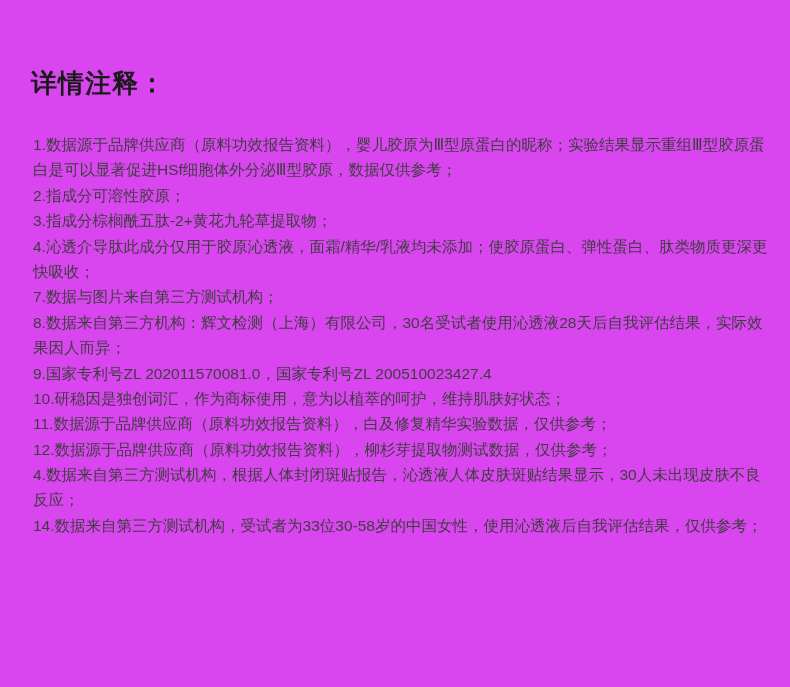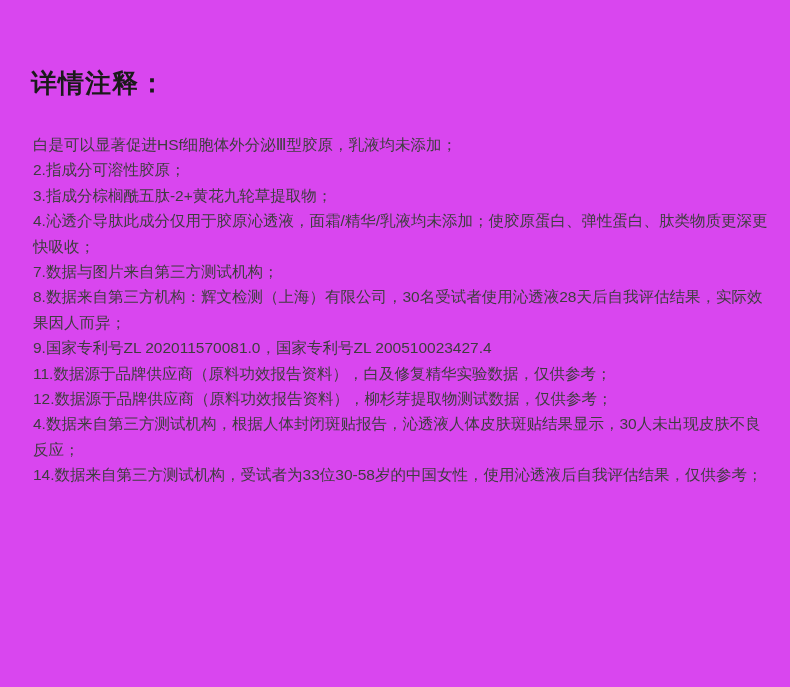--- a/index.html
+++ b/index.html
@@ -41,28 +41,30 @@
     white-space: nowrap;
     letter-spacing: 0;
   }
 </style>
 </head>
 <body>
 
 <div class="page">
   <div class="page-title">详情注释：</div>
   <div class="notes">
-      <div class="note-row">白是可以显著促进HSf细胞体外分泌Ⅲ型胶原，乳液均未添加；</div>
+      <div class="note-row">1.数据源于品牌供应商（原料功效报告资料），婴儿胶原为Ⅲ型原蛋白的昵称；实验结果显示重组Ⅲ型胶原蛋</div>
+      <div class="note-row">白是可以显著促进HSf细胞体外分泌Ⅲ型胶原，数据仅供参考；</div>
       <div class="note-row">2.指成分可溶性胶原；</div>
       <div class="note-row">3.指成分棕榈酰五肽-2+黄花九轮草提取物；</div>
       <div class="note-row">4.沁透介导肽此成分仅用于胶原沁透液，面霜/精华/乳液均未添加；使胶原蛋白、弹性蛋白、肽类物质更深更</div>
       <div class="note-row">快吸收；</div>
       <div class="note-row">7.数据与图片来自第三方测试机构；</div>
       <div class="note-row">8.数据来自第三方机构：辉文检测（上海）有限公司，30名受试者使用沁透液28天后自我评估结果，实际效</div>
       <div class="note-row">果因人而异；</div>
       <div class="note-row">9.国家专利号ZL 202011570081.0，国家专利号ZL 200510023427.4</div>
+      <div class="note-row">10.研稳因是独创词汇，作为商标使用，意为以植萃的呵护，维持肌肤好状态；</div>
       <div class="note-row">11.数据源于品牌供应商（原料功效报告资料），白及修复精华实验数据，仅供参考；</div>
       <div class="note-row">12.数据源于品牌供应商（原料功效报告资料），柳杉芽提取物测试数据，仅供参考；</div>
       <div class="note-row">4.数据来自第三方测试机构，根据人体封闭斑贴报告，沁透液人体皮肤斑贴结果显示，30人未出现皮肤不良</div>
       <div class="note-row">反应；</div>
       <div class="note-row">14.数据来自第三方测试机构，受试者为33位30-58岁的中国女性，使用沁透液后自我评估结果，仅供参考；</div>
     </div>
 </div>
 
 </body></html>

